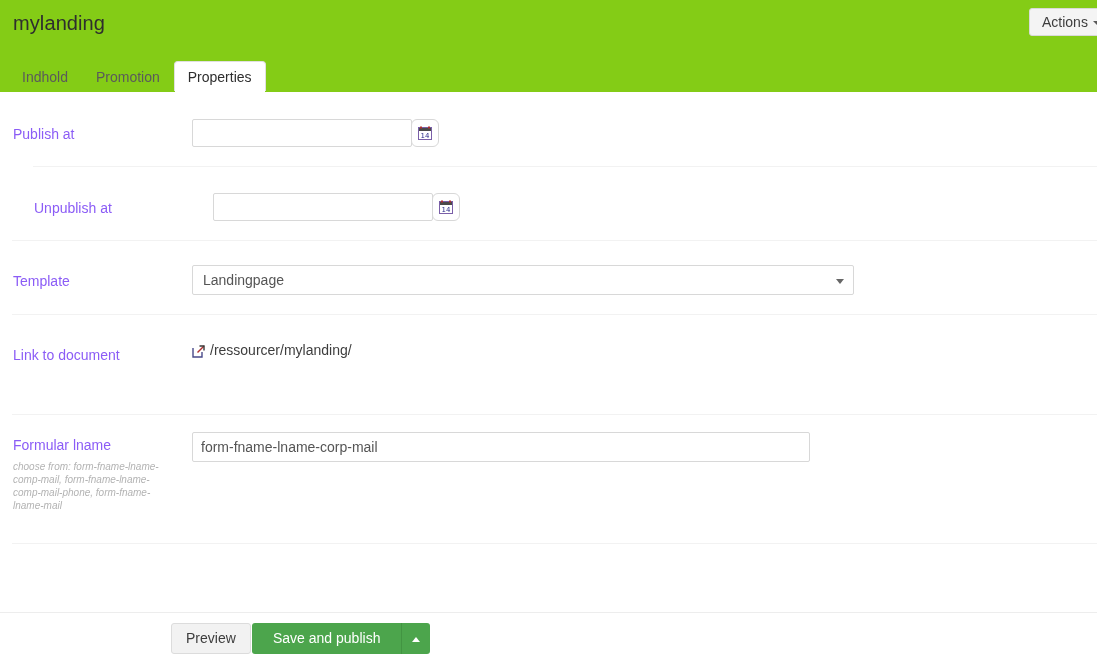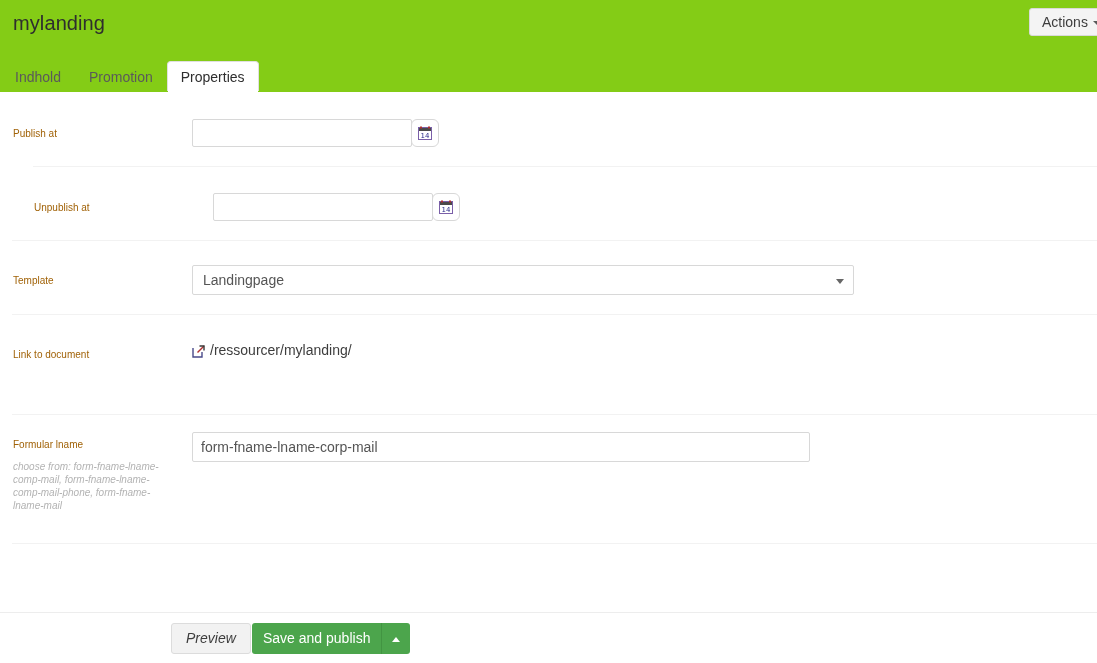--- a/index.html
+++ b/index.html
@@ -71,21 +71,21 @@
     margin-left: 5px;
     vertical-align: middle;
     border-left: 4px solid transparent;
     border-right: 4px solid transparent;
     border-top: 4px solid #5a5a5a;
   }
 
   
   .tabs {
     position: absolute;
-    left: 1px;
+    left: 8px;
     top: 61px;
     height: 30px;
     display: flex;
     align-items: flex-end;
     justify-content: space-between;
   }
   .tab {
     position: relative;
     height: 30px;
     line-height: 30px;
@@ -134,22 +134,22 @@
     position: absolute;
     left: 12px;
     right: 0;
     top: 0;
     height: 1px;
     background: #f2f2f2;
   }
   .prop-label {
     position: absolute;
     left: 13px;
-    font-size: 10px;
-    color: #a16207;
+    font-size: 14px;
+    color: #8b5cf6;
     line-height: 18px;
     white-space: nowrap;
   }
   .prop-desc {
     position: absolute;
     left: 13px;
     width: 150px;
     font-size: 10px;
     line-height: 13px;
     color: #b3b3b3;
@@ -275,32 +275,31 @@
     padding: 0 14px;
     box-sizing: border-box;
     background: #f2f2f2;
     border: 1px solid #dcdcdc;
     border-radius: 3px;
     font-family: "Liberation Sans", sans-serif;
     font-size: 14px;
     color: #3d3d3d;
     line-height: 29px;
     cursor: pointer;
-    font-style: italic;
   }
   .btn-save-group {
     position: absolute;
     left: 252px;
     top: 10px;
     height: 31px;
     display: flex;
   }
   .btn-save {
     height: 31px;
-    padding: 0 11px;
+    padding: 0 21px;
     box-sizing: border-box;
     background: #4ca54c;
     border: none;
     border-top-left-radius: 3px;
     border-bottom-left-radius: 3px;
     font-family: "Liberation Sans", sans-serif;
     font-size: 14px;
     color: #ffffff;
     line-height: 31px;
     cursor: pointer;

